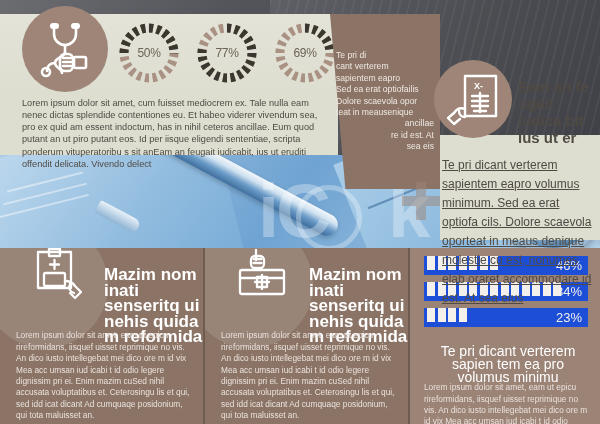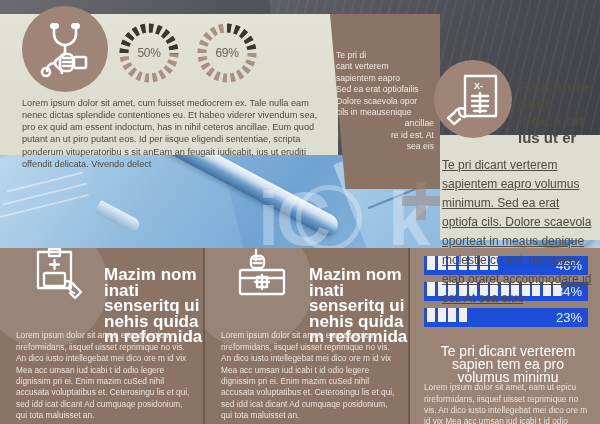--- a/index.html
+++ b/index.html
@@ -75,21 +75,21 @@
     position:absolute;right:-74px;top:18px;width:74px;height:74px;border-radius:50%;
     background:radial-gradient(circle at 40% 34%,#e6f0f8,#7ea9ce 60%,#3d6a94);
     border:6px solid #a8c4dc;
   }
   .pm-doc{
     position:absolute;right:108px;top:4px;font:italic 700 15px "Liberation Serif",serif;
     color:rgba(255,255,255,.55);transform:rotate(-22deg);letter-spacing:1px;
   }
   .watermark{
     position:absolute;left:258px;top:12px;font:700 76px "Liberation Sans",sans-serif;
-    color:rgba(255,255,255,.32);letter-spacing:-3px;user-select:none;margin-top:8px;
+    color:rgba(255,255,255,.32);letter-spacing:-3px;user-select:none;
   }
   .wm-c{
     position:absolute;left:296px;top:30px;width:56px;height:56px;border-radius:50%;
     border:5px solid rgba(255,255,255,.30);
   }
 
   
   .beige-top{
     position:absolute;left:0;top:14px;width:338px;height:148px;
     background:#ddddd0;
@@ -245,41 +245,53 @@
           <mask id="m1">
             <circle cx="31" cy="31" r="25" fill="none" stroke="#fff" stroke-width="10" stroke-dasharray="78.5 157" transform="rotate(-90 31 31)"></circle>
           </mask>
         </defs>
       </svg>
       <span class="val">50%</span>
     </div>
     <div class="gauge">
       <svg width="62" height="62" viewBox="0 0 62 62">
         <circle cx="31" cy="31" r="25" fill="none" stroke="#a99183" stroke-width="9" stroke-dasharray="4.2 3.6"></circle>
+        <circle cx="31" cy="31" r="25" fill="none" stroke="#3a3630" stroke-width="9" style="stroke-dasharray:4.2 3.6;" mask="url(#m2)"></circle>
+        <defs>
+          <mask id="m2">
+            <circle cx="31" cy="31" r="25" fill="none" stroke="#fff" stroke-width="10" stroke-dasharray="121 157" transform="rotate(-90 31 31)"></circle>
+          </mask>
+        </defs>
+      </svg>
+      <span class="val">77%</span>
+    </div>
+    <div class="gauge">
+      <svg width="62" height="62" viewBox="0 0 62 62">
+        <circle cx="31" cy="31" r="25" fill="none" stroke="#a99183" stroke-width="9" stroke-dasharray="4.2 3.6"></circle>
         <circle cx="31" cy="31" r="25" fill="none" stroke="#3a3630" stroke-width="9" style="stroke-dasharray:4.2 3.6;" mask="url(#m3)"></circle>
         <defs>
           <mask id="m3">
             <circle cx="31" cy="31" r="25" fill="none" stroke="#fff" stroke-width="10" stroke-dasharray="39 157" transform="rotate(-90 31 31)"></circle>
           </mask>
         </defs>
       </svg>
       <span class="val">69%</span>
     </div>
   </div>
 
   <p class="lead-para">Lorem ipsum dolor sit amet, cum fuisset mediocrem ex. Tale nulla eam nenec dictas splendide contentiones eu. Et habeo viderer vivendum sea, pro ex quid am essent indoctum, has in nihil ceteros ancillae. Eum quod putant an ut piro putant eos. Id per iisque eligendi sententiae, scripta ponderum vituperatoribu s sit anEam an feugait iudicabit, ius ut eruditi offendit delicata. Vivendo delect</p>
 
   <div class="angled"></div>
   <div class="angled-txt">
     <span class="l">Te pri di</span>
     <span class="l">cant verterem</span>
     <span class="l">sapientem eapro</span>
     <span class="l">Sed ea erat optiofailis</span>
     <span class="l">Dolore scaevola opor</span>
-    <span class="l">cils in meausenique</span>
+    <span class="l">teat in meausenique</span>
     <span class="l">ancillae</span>
     <span class="l">re id est. At</span>
     <span class="l">sea eis</span>
   </div>
 
   <div class="xray-panel"></div>
   <div class="xray-circle">
     <svg class="icon-svg" width="56" height="56" viewBox="0 0 56 56" fill="none" stroke="#ffffff" stroke-width="2.4" stroke-linecap="round" stroke-linejoin="round">
       <rect x="20" y="5" width="31" height="40"></rect>
       <text x="29" y="18" font-family="Liberation Sans, sans-serif" font-size="9" fill="#ffffff" stroke="none" font-weight="700">X-</text>

